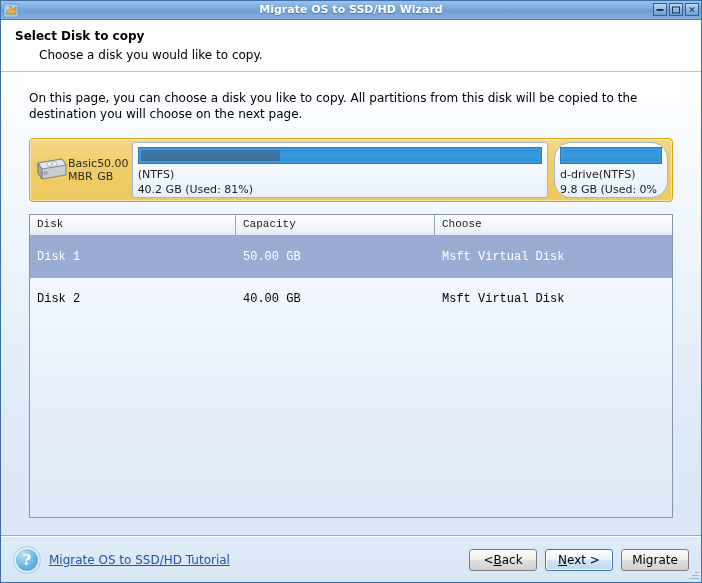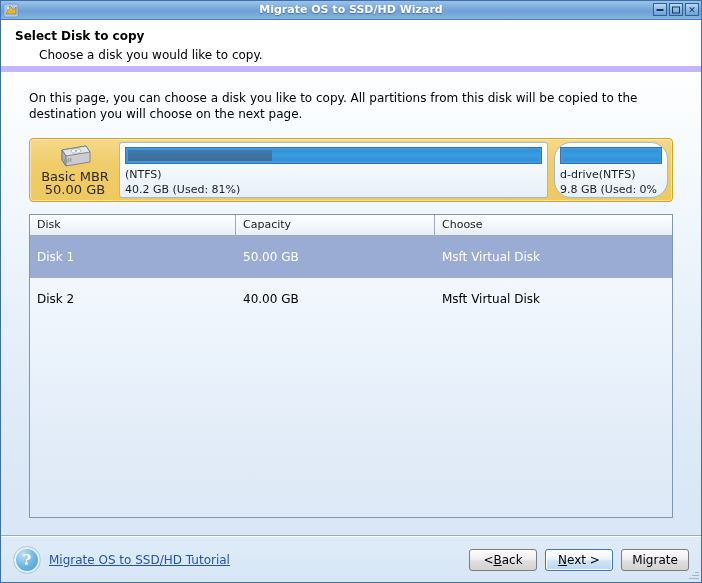--- a/index.html
+++ b/index.html
@@ -80,21 +80,21 @@
     color: #123a64;
     font-weight: bold;
   }
   .glyph-min { width: 7px; height: 2px; background: #14395f; }
   .glyph-max { width: 8px; height: 7px; border: 1.5px solid #14395f; box-sizing: border-box; }
 
   
   #header {
     flex: 0 0 52px;
     background: #ffffff;
-    border-bottom: 6px solid #c4b5fd;
+    border-bottom: 1px solid #c4b5fd;
     box-sizing: border-box;
     padding: 8px 0 0 14px;
   }
   #header-title {
     font-size: 12px;
     font-weight: bold;
     color: #000;
     line-height: 16px;
   }
   #header-sub {
@@ -134,24 +134,24 @@
     background: linear-gradient(to bottom, #f5d98b 0%, #f0cd6a 40%, #efc95f 100%);
     display: flex;
     align-items: center;
     padding: 3px 4px;
     box-shadow: inset 0 0 0 1px rgba(255,255,255,0.45);
   }
   #disk-label-box {
     flex: 0 0 82px;
     height: 56px;
     display: flex;
-    flex-direction: column;
+    flex-direction: row;
     align-items: center;
     justify-content: center;
-    font-size: 13px;
+    font-size: 11px;
     color: #2b2b2b;
     line-height: 13px;
   }
   #disk-icon {
     width: 34px;
     height: 24px;
     position: relative;
     margin-bottom: 2px;
   }
 
@@ -196,20 +196,21 @@
   }
 
   
   #disk-table {
     margin-top: 12px;
     height: 304px;
     box-sizing: border-box;
     border: 1px solid #7f96ad;
     background: linear-gradient(to bottom, #f7fbfe 0%, #eef5fc 35%, #e2ecf8 75%, #dde9f6 100%);
     overflow: hidden;
+    font-family: Liberation Mono, monospace;
   }
   #table-head {
     display: flex;
     height: 20px;
     background: linear-gradient(to bottom, #ffffff 0%, #f3f7fb 55%, #e6edf5 100%);
     border-bottom: 1px solid #9aa9bb;
   }
   .th {
     box-sizing: border-box;
     font-size: 11px;

